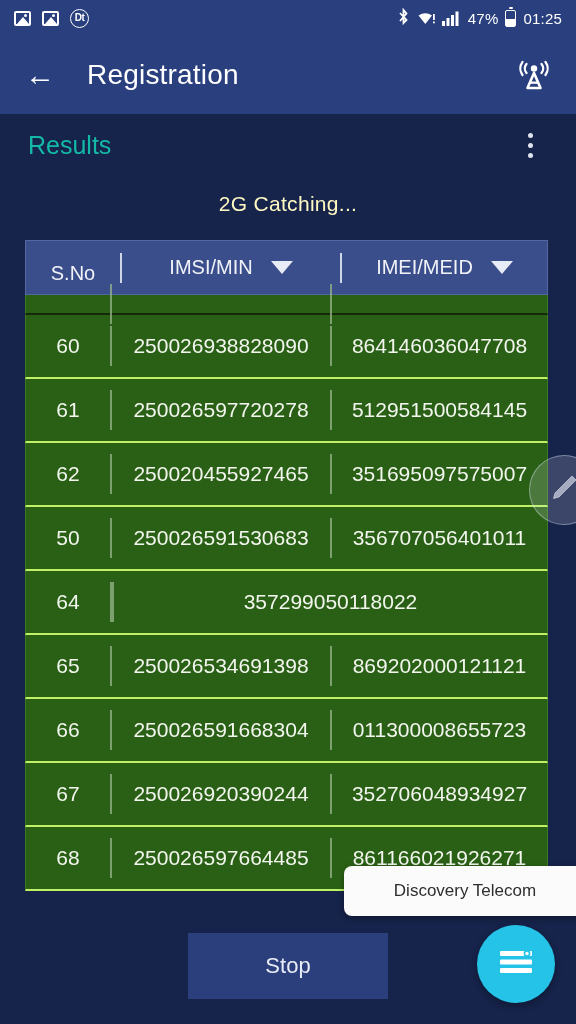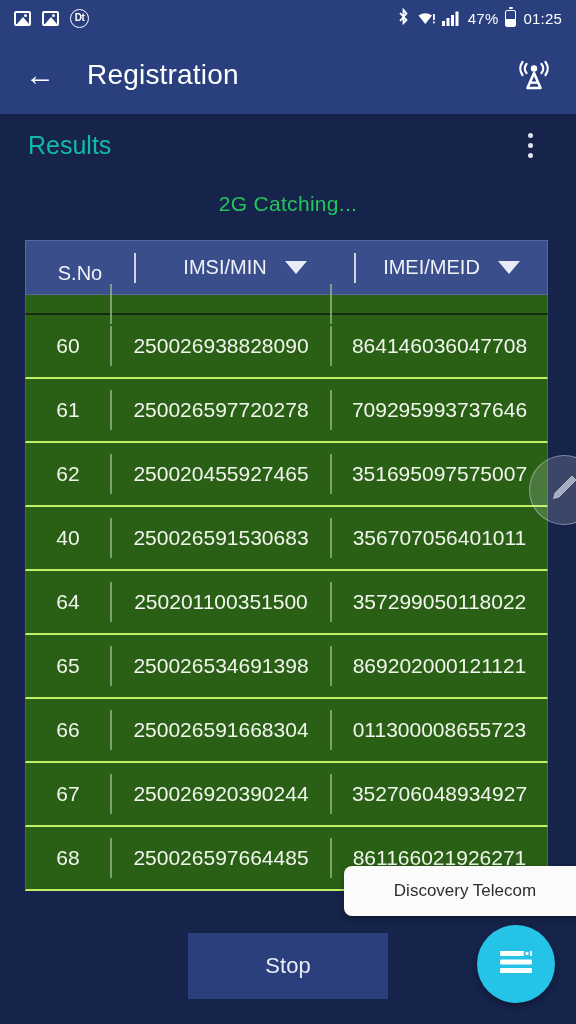--- a/index.html
+++ b/index.html
@@ -74,37 +74,37 @@
   .results-title{ color:#14b8a6; font-size:25px; font-weight:400; }
   .kebab{
     margin-left:auto; width:36px;height:40px;
     display:flex;flex-direction:column;align-items:center;justify-content:center;
     gap:5px; cursor:pointer;
   }
   .kebab span{ width:5px;height:5px;border-radius:50%;background:#dfe3ee; display:block;}
 
   .catching{
     position:absolute; top:192px; left:0; width:576px;
-    text-align:center; color:#22c55e; font-size:21px; letter-spacing:.3px;
+    text-align:center; color:#fef9c3; font-size:21px; letter-spacing:.3px;
   }
 
   
   .table-wrap{
     position:absolute; top:240px; left:25px; width:523px; height:660px;
     overflow:hidden;
   }
   .thead{
     display:flex; height:55px; background:#3b4e8c; align-items:center;
     border:1px solid #55679f;
   }
   .th{
     color:#f0f2f8; font-size:20px; display:flex; align-items:center;
     justify-content:center; height:100%; position:relative;
   }
-  .th.c0{ width:108px;margin-top:12px; }
+  .th.c0{ width:94px;margin-top:12px; }
   .th.c1{ width:218px;border-radius:25px; }
   .th.c2{ flex:1; }
   .th-sep{
     width:2px;height:30px;background:#cfd6e8; align-self:center;
   }
   .caret{
     width:0;height:0;border-left:11px solid transparent;
     border-right:11px solid transparent;border-top:13px solid #e8ecf6;
     margin-left:18px;
   }
@@ -251,40 +251,39 @@
             <div class="cell-sep"></div>
             <div class="cell c1">250026938828090</div>
             <div class="cell-sep"></div>
             <div class="cell c2">864146036047708</div>
           </div>
           <div class="row">
             <div class="cell c0">61</div>
             <div class="cell-sep"></div>
             <div class="cell c1">250026597720278</div>
             <div class="cell-sep"></div>
-            <div class="cell c2">709295993737646</div>
+            <div class="cell c2">512951500584145</div>
           </div>
           <div class="row">
             <div class="cell c0">62</div>
             <div class="cell-sep"></div>
             <div class="cell c1">250020455927465</div>
             <div class="cell-sep"></div>
             <div class="cell c2">351695097575007</div>
           </div>
           <div class="row">
-            <div class="cell c0">40</div>
+            <div class="cell c0">50</div>
             <div class="cell-sep"></div>
             <div class="cell c1">250026591530683</div>
             <div class="cell-sep"></div>
             <div class="cell c2">356707056401011</div>
           </div>
           <div class="row">
             <div class="cell c0">64</div>
             <div class="cell-sep"></div>
-            <div class="cell c1">250201100351500</div>
             <div class="cell-sep"></div>
             <div class="cell c2">357299050118022</div>
           </div>
           <div class="row">
             <div class="cell c0">65</div>
             <div class="cell-sep"></div>
             <div class="cell c1">250026534691398</div>
             <div class="cell-sep"></div>
             <div class="cell c2">869202000121121</div>
           </div>

